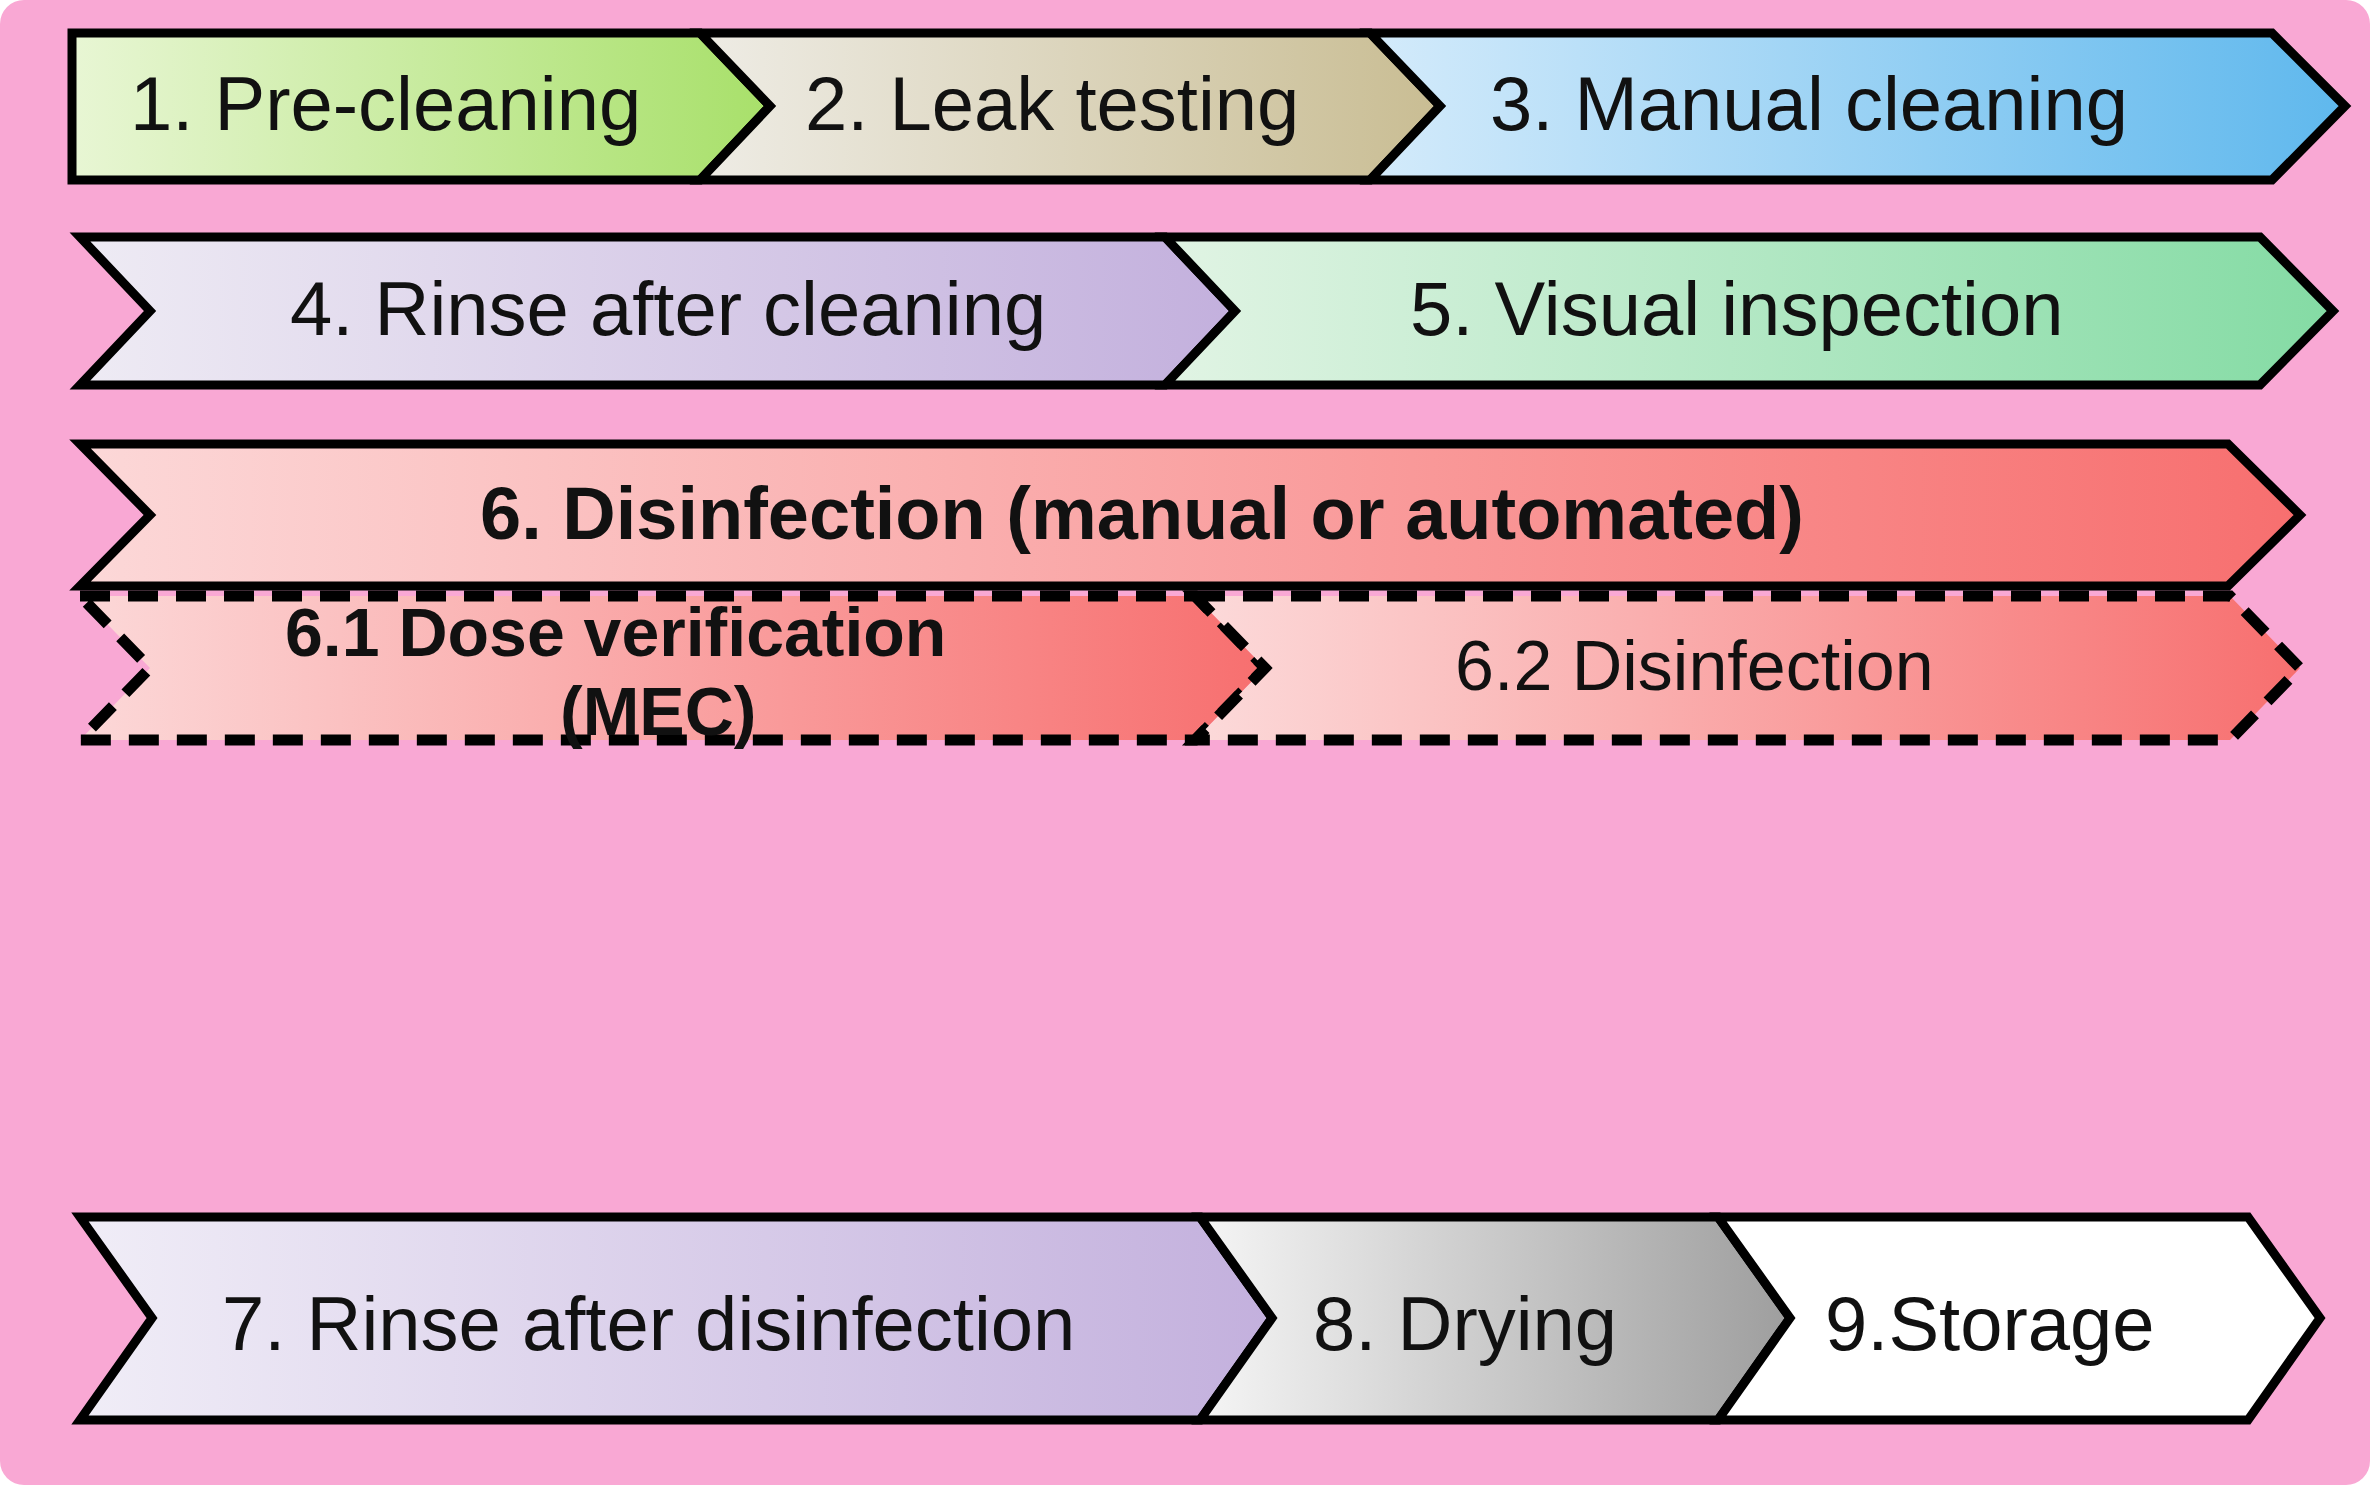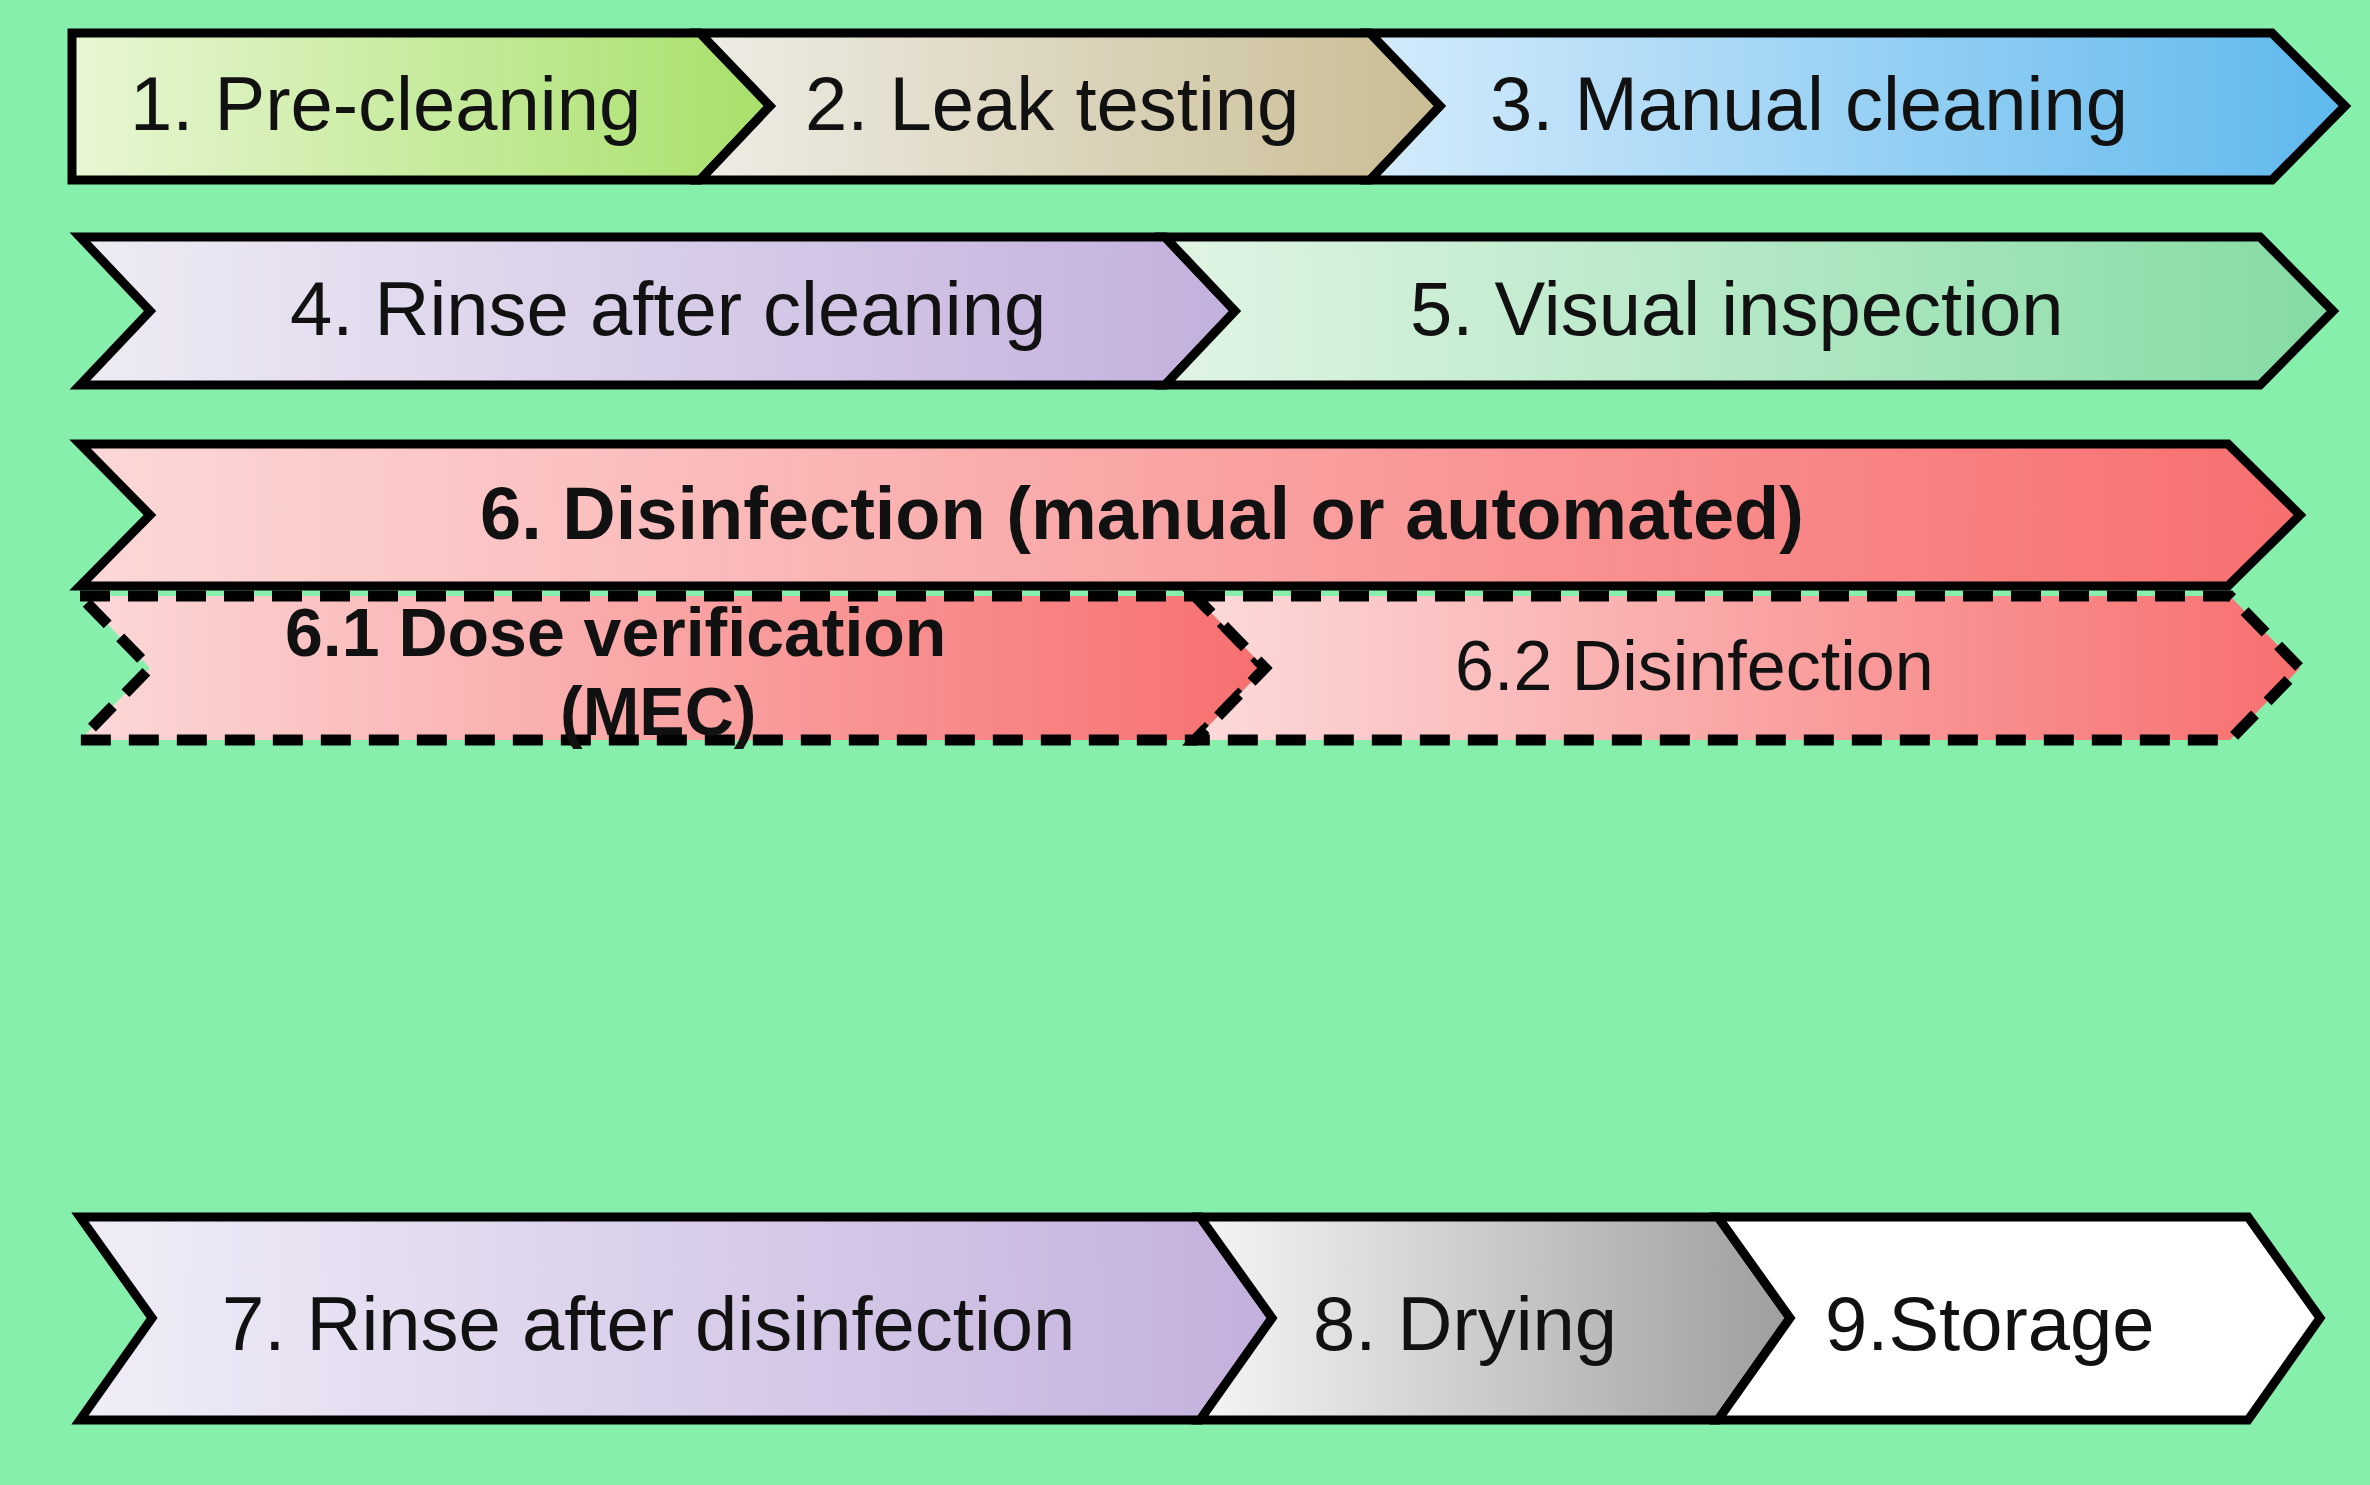--- a/index.html
+++ b/index.html
@@ -10,21 +10,22 @@
   body {
     width: 2370px;
     height: 1485px;
     font-family: "Liberation Sans", sans-serif;
     overflow: hidden;
   }
   #stage {
     position: relative;
     width: 2370px;
     height: 1485px;
-    background: #86efac;
+    background: #f9a8d4;
+    border-radius: 24px;
   }
   svg.flow {
     position: absolute;
     top: 0;
     left: 0;
     width: 2370px;
     height: 1485px;
   }
   .chev-label {
     font-family: "Liberation Sans", sans-serif;

